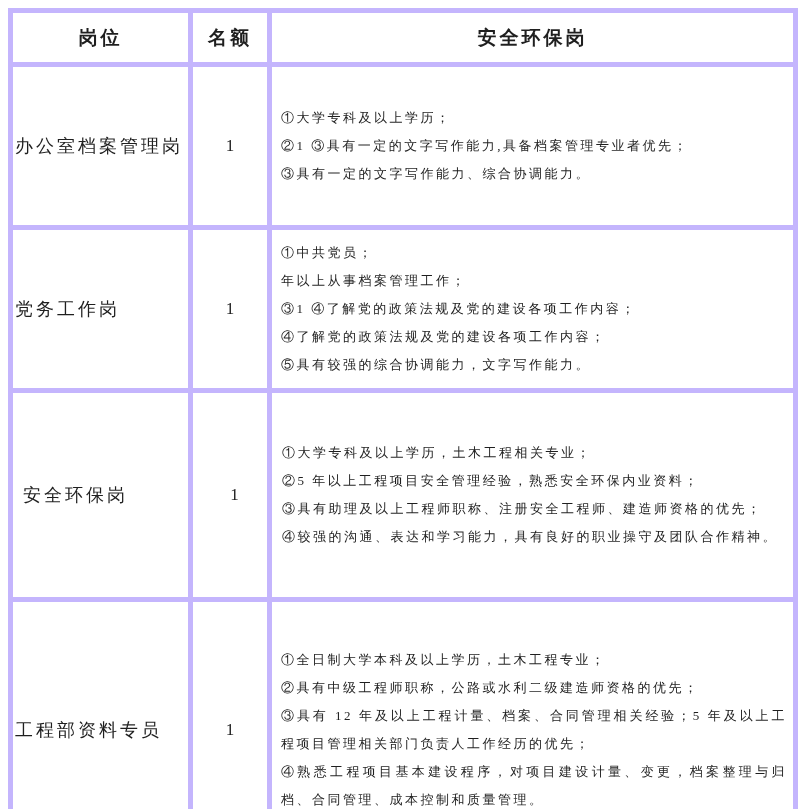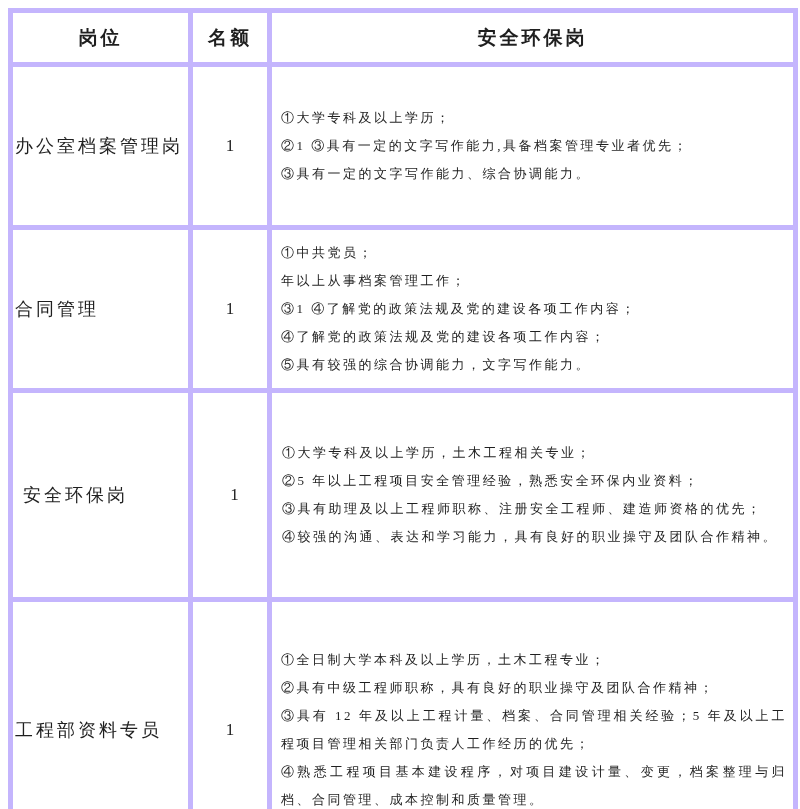--- a/index.html
+++ b/index.html
@@ -89,21 +89,21 @@
         <tr>
     <td class="pos">办公室档案管理岗</td>
     <td class="quota">1</td>
     <td class="cond">
             <div class="cond-line">①大学专科及以上学历；</div>
             <div class="cond-line">②1 ③具有一定的文字写作能力,具备档案管理专业者优先；</div>
             <div class="cond-line">③具有一定的文字写作能力、综合协调能力。</div>
           </td>
   </tr>
         <tr>
-    <td class="pos">合同管理</td>
+    <td class="pos">党务工作岗</td>
     <td class="quota">1</td>
     <td class="cond">
             <div class="cond-line">①中共党员；</div>
             <div class="cond-line">年以上从事档案管理工作；</div>
             <div class="cond-line">③1 ④了解党的政策法规及党的建设各项工作内容；</div>
             <div class="cond-line">④了解党的政策法规及党的建设各项工作内容；</div>
             <div class="cond-line">⑤具有较强的综合协调能力，文字写作能力。</div>
           </td>
   </tr>
         <tr>
@@ -114,20 +114,20 @@
             <div class="cond-line">②5 年以上工程项目安全管理经验，熟悉安全环保内业资料；</div>
             <div class="cond-line">③具有助理及以上工程师职称、注册安全工程师、建造师资格的优先；</div>
             <div class="cond-line">④较强的沟通、表达和学习能力，具有良好的职业操守及团队合作精神。</div>
           </td>
   </tr>
         <tr>
     <td class="pos">工程部资料专员</td>
     <td class="quota">1</td>
     <td class="cond">
             <div class="cond-line">①全日制大学本科及以上学历，土木工程专业；</div>
-            <div class="cond-line">②具有中级工程师职称，具有良好的职业操守及团队合作精神；</div>
+            <div class="cond-line">②具有中级工程师职称，公路或水利二级建造师资格的优先；</div>
             <div class="cond-line">③具有 12 年及以上工程计量、档案、合同管理相关经验；5 年及以上工程项目管理相关部门负责人工作经历的优先；</div>
             <div class="cond-line">④熟悉工程项目基本建设程序，对项目建设计量、变更，档案整理与归档、合同管理、成本控制和质量管理。</div>
           </td>
   </tr>
       </tbody>
   </table>
 </div>
 
 </body></html>

